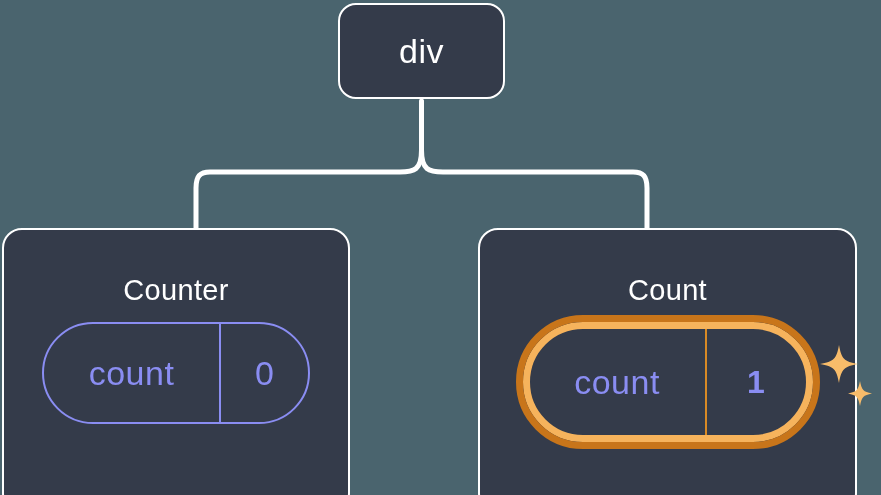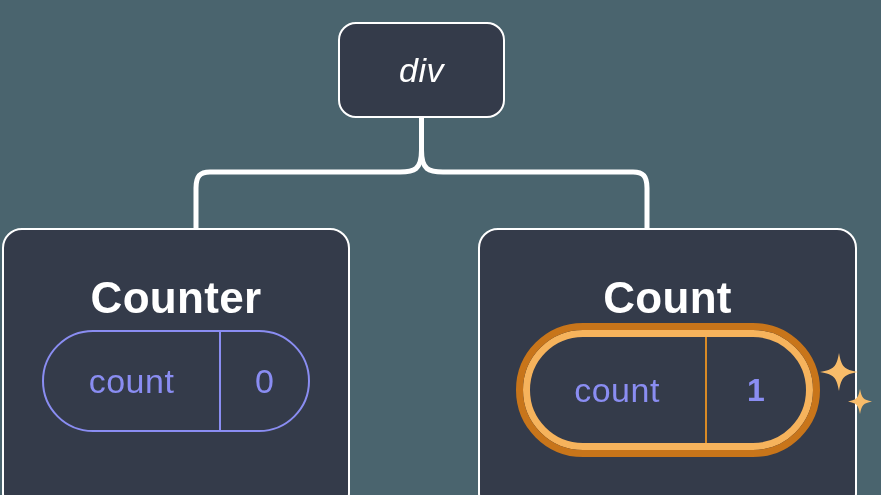--- a/index.html
+++ b/index.html
@@ -30,25 +30,24 @@
     box-sizing: border-box;
     background: #343b4a;
     border: 2px solid #ffffff;
     border-radius: 18px;
     display: flex;
     flex-direction: column;
     align-items: center;
   }
   .node-root {
     left: 338px;
-    top: 22px;
+    top: 3px;
     width: 167px;
     height: 96px;
     justify-content: center;
-    font-style: italic;
   }
   .node-title-root {
     color: #ffffff;
     font-size: 34px;
     font-weight: 300;
     letter-spacing: 0.5px;
     line-height: 1;
   }
   .node-child {
     border-radius: 20px;
@@ -61,25 +60,25 @@
     height: 285px;
   }
   .node-right {
     left: 478px;
     top: 228px;
     width: 379px;
     height: 285px;
   }
   .node-title {
     color: #ffffff;
-    font-size: 44px;
-    font-weight: 700;
+    font-size: 29px;
+    font-weight: 400;
     letter-spacing: 0.3px;
     line-height: 1;
-    margin-bottom: 10px;
+    margin-bottom: 17px;
   }
   .state-wrap {
     position: relative;
     display: flex;
     align-items: center;
   }
   .pill {
     box-sizing: border-box;
     display: flex;
     align-items: stretch;

